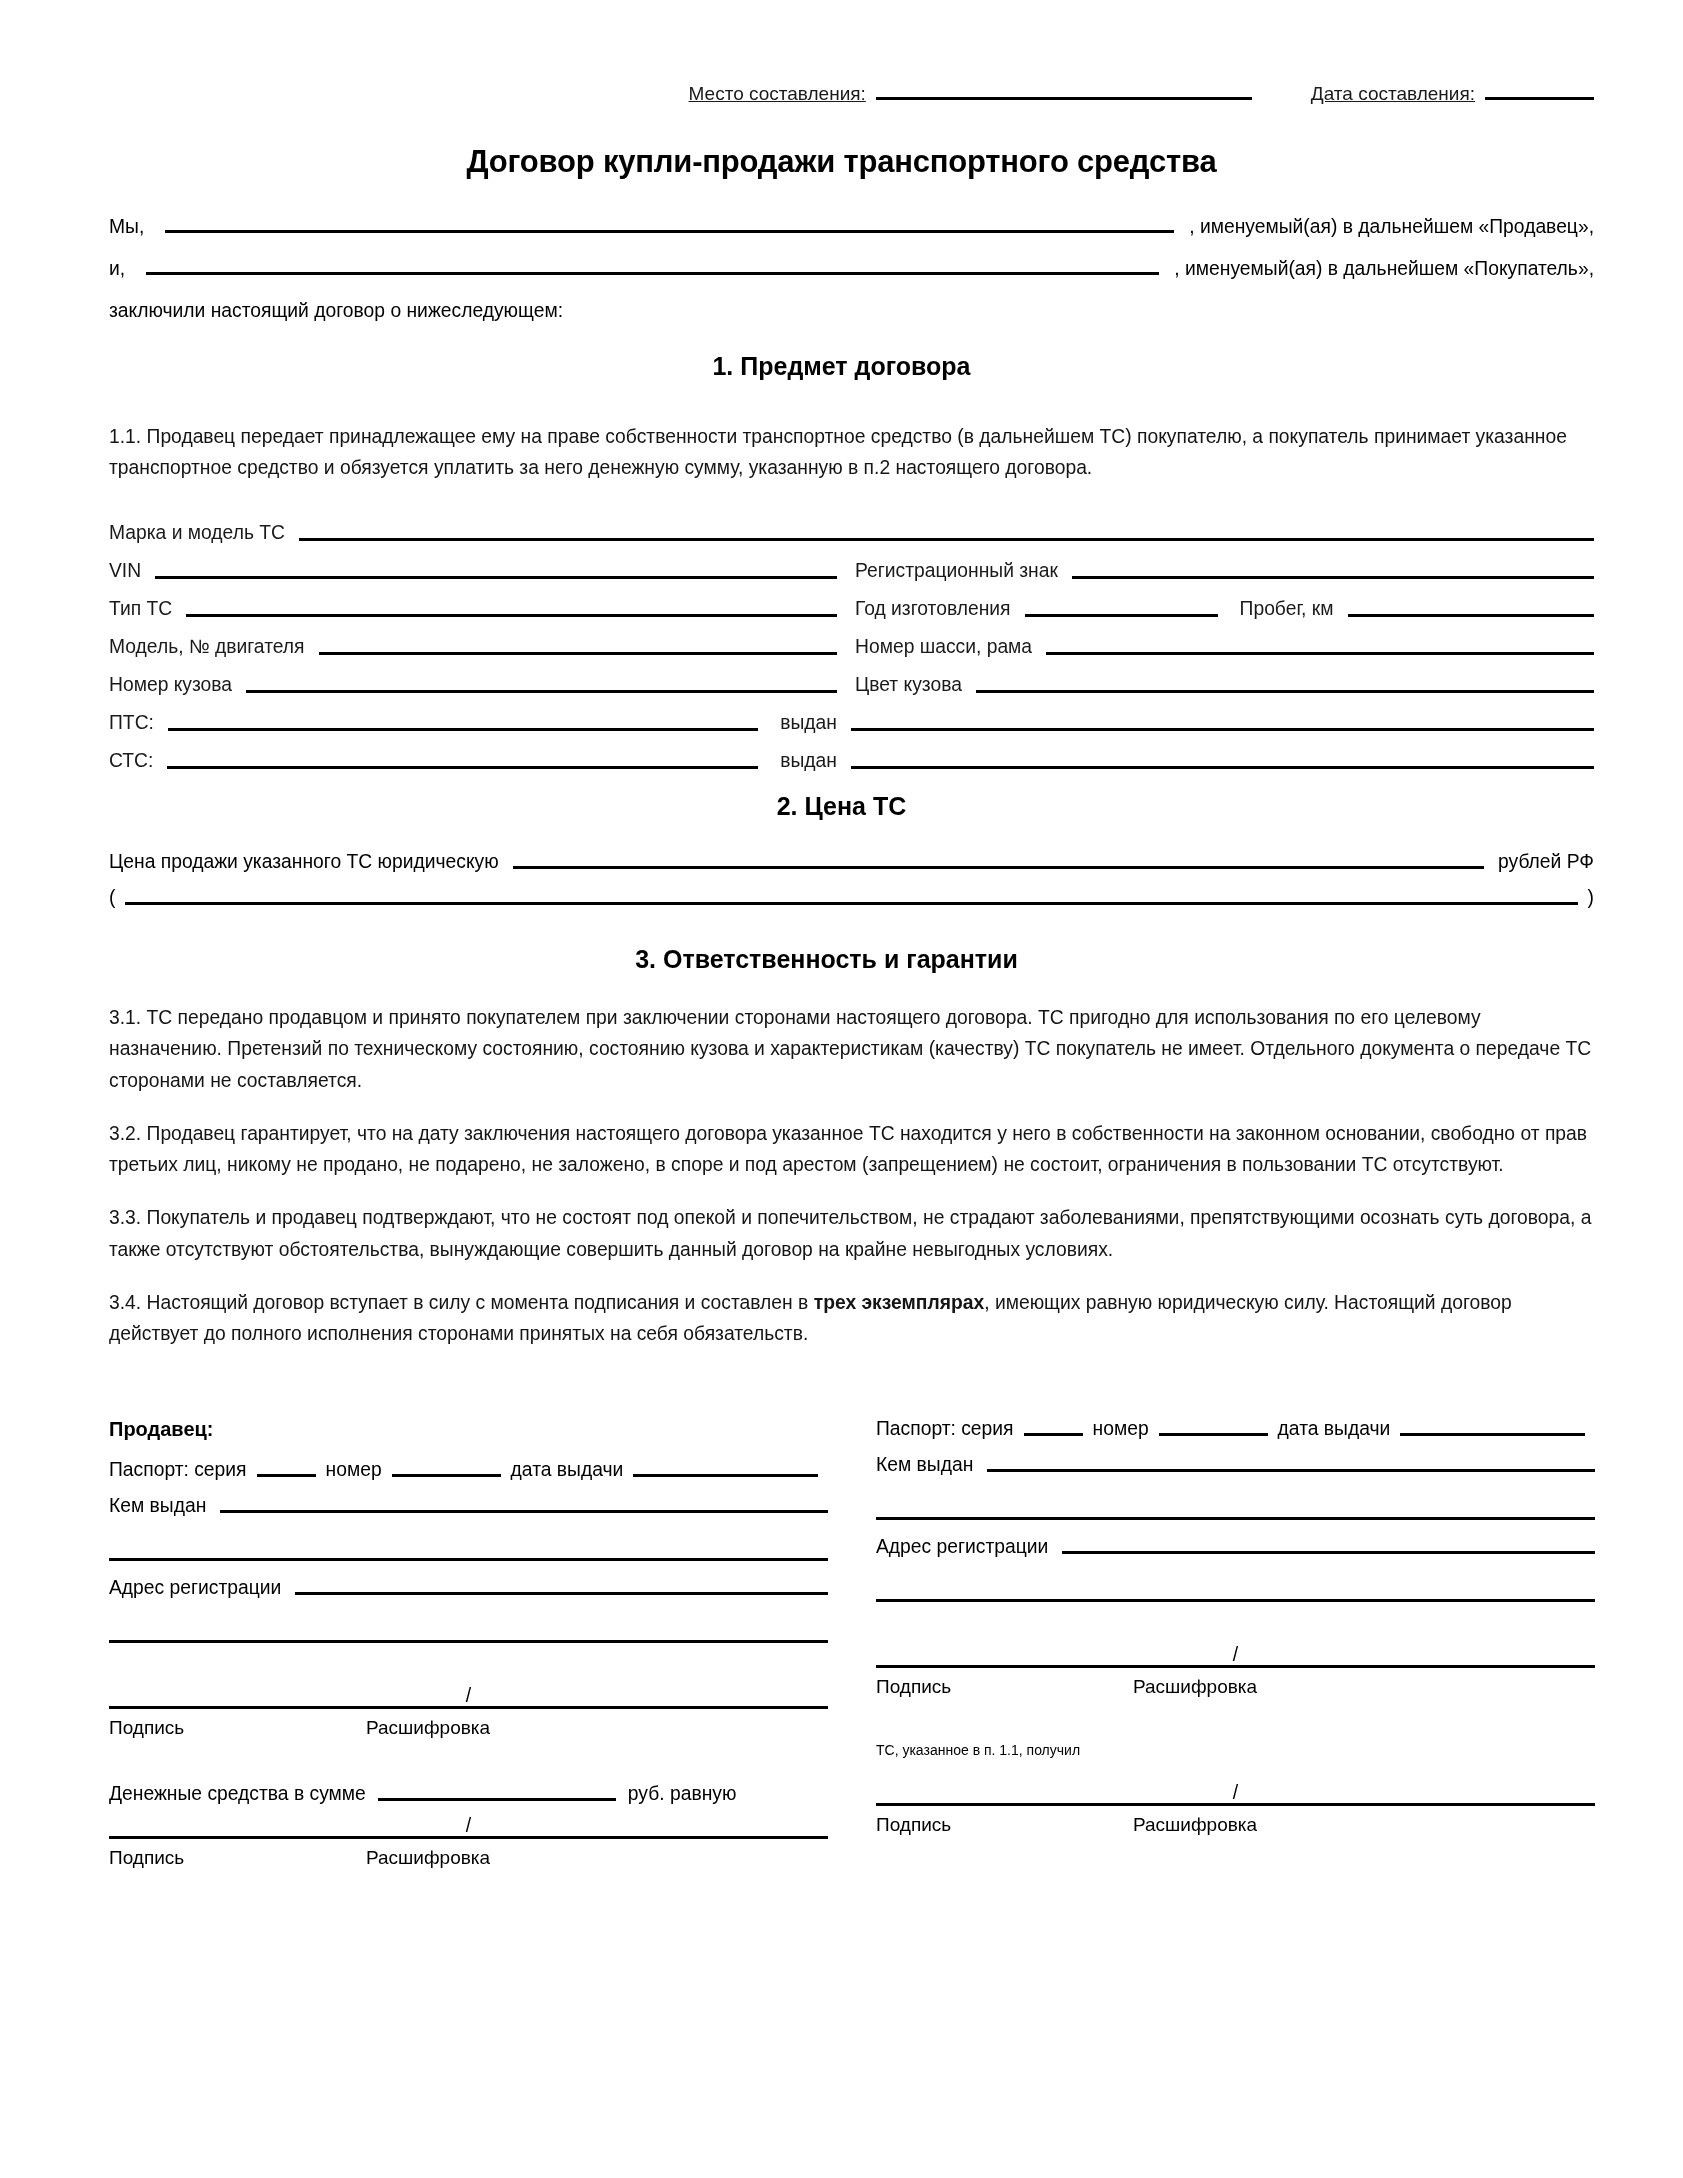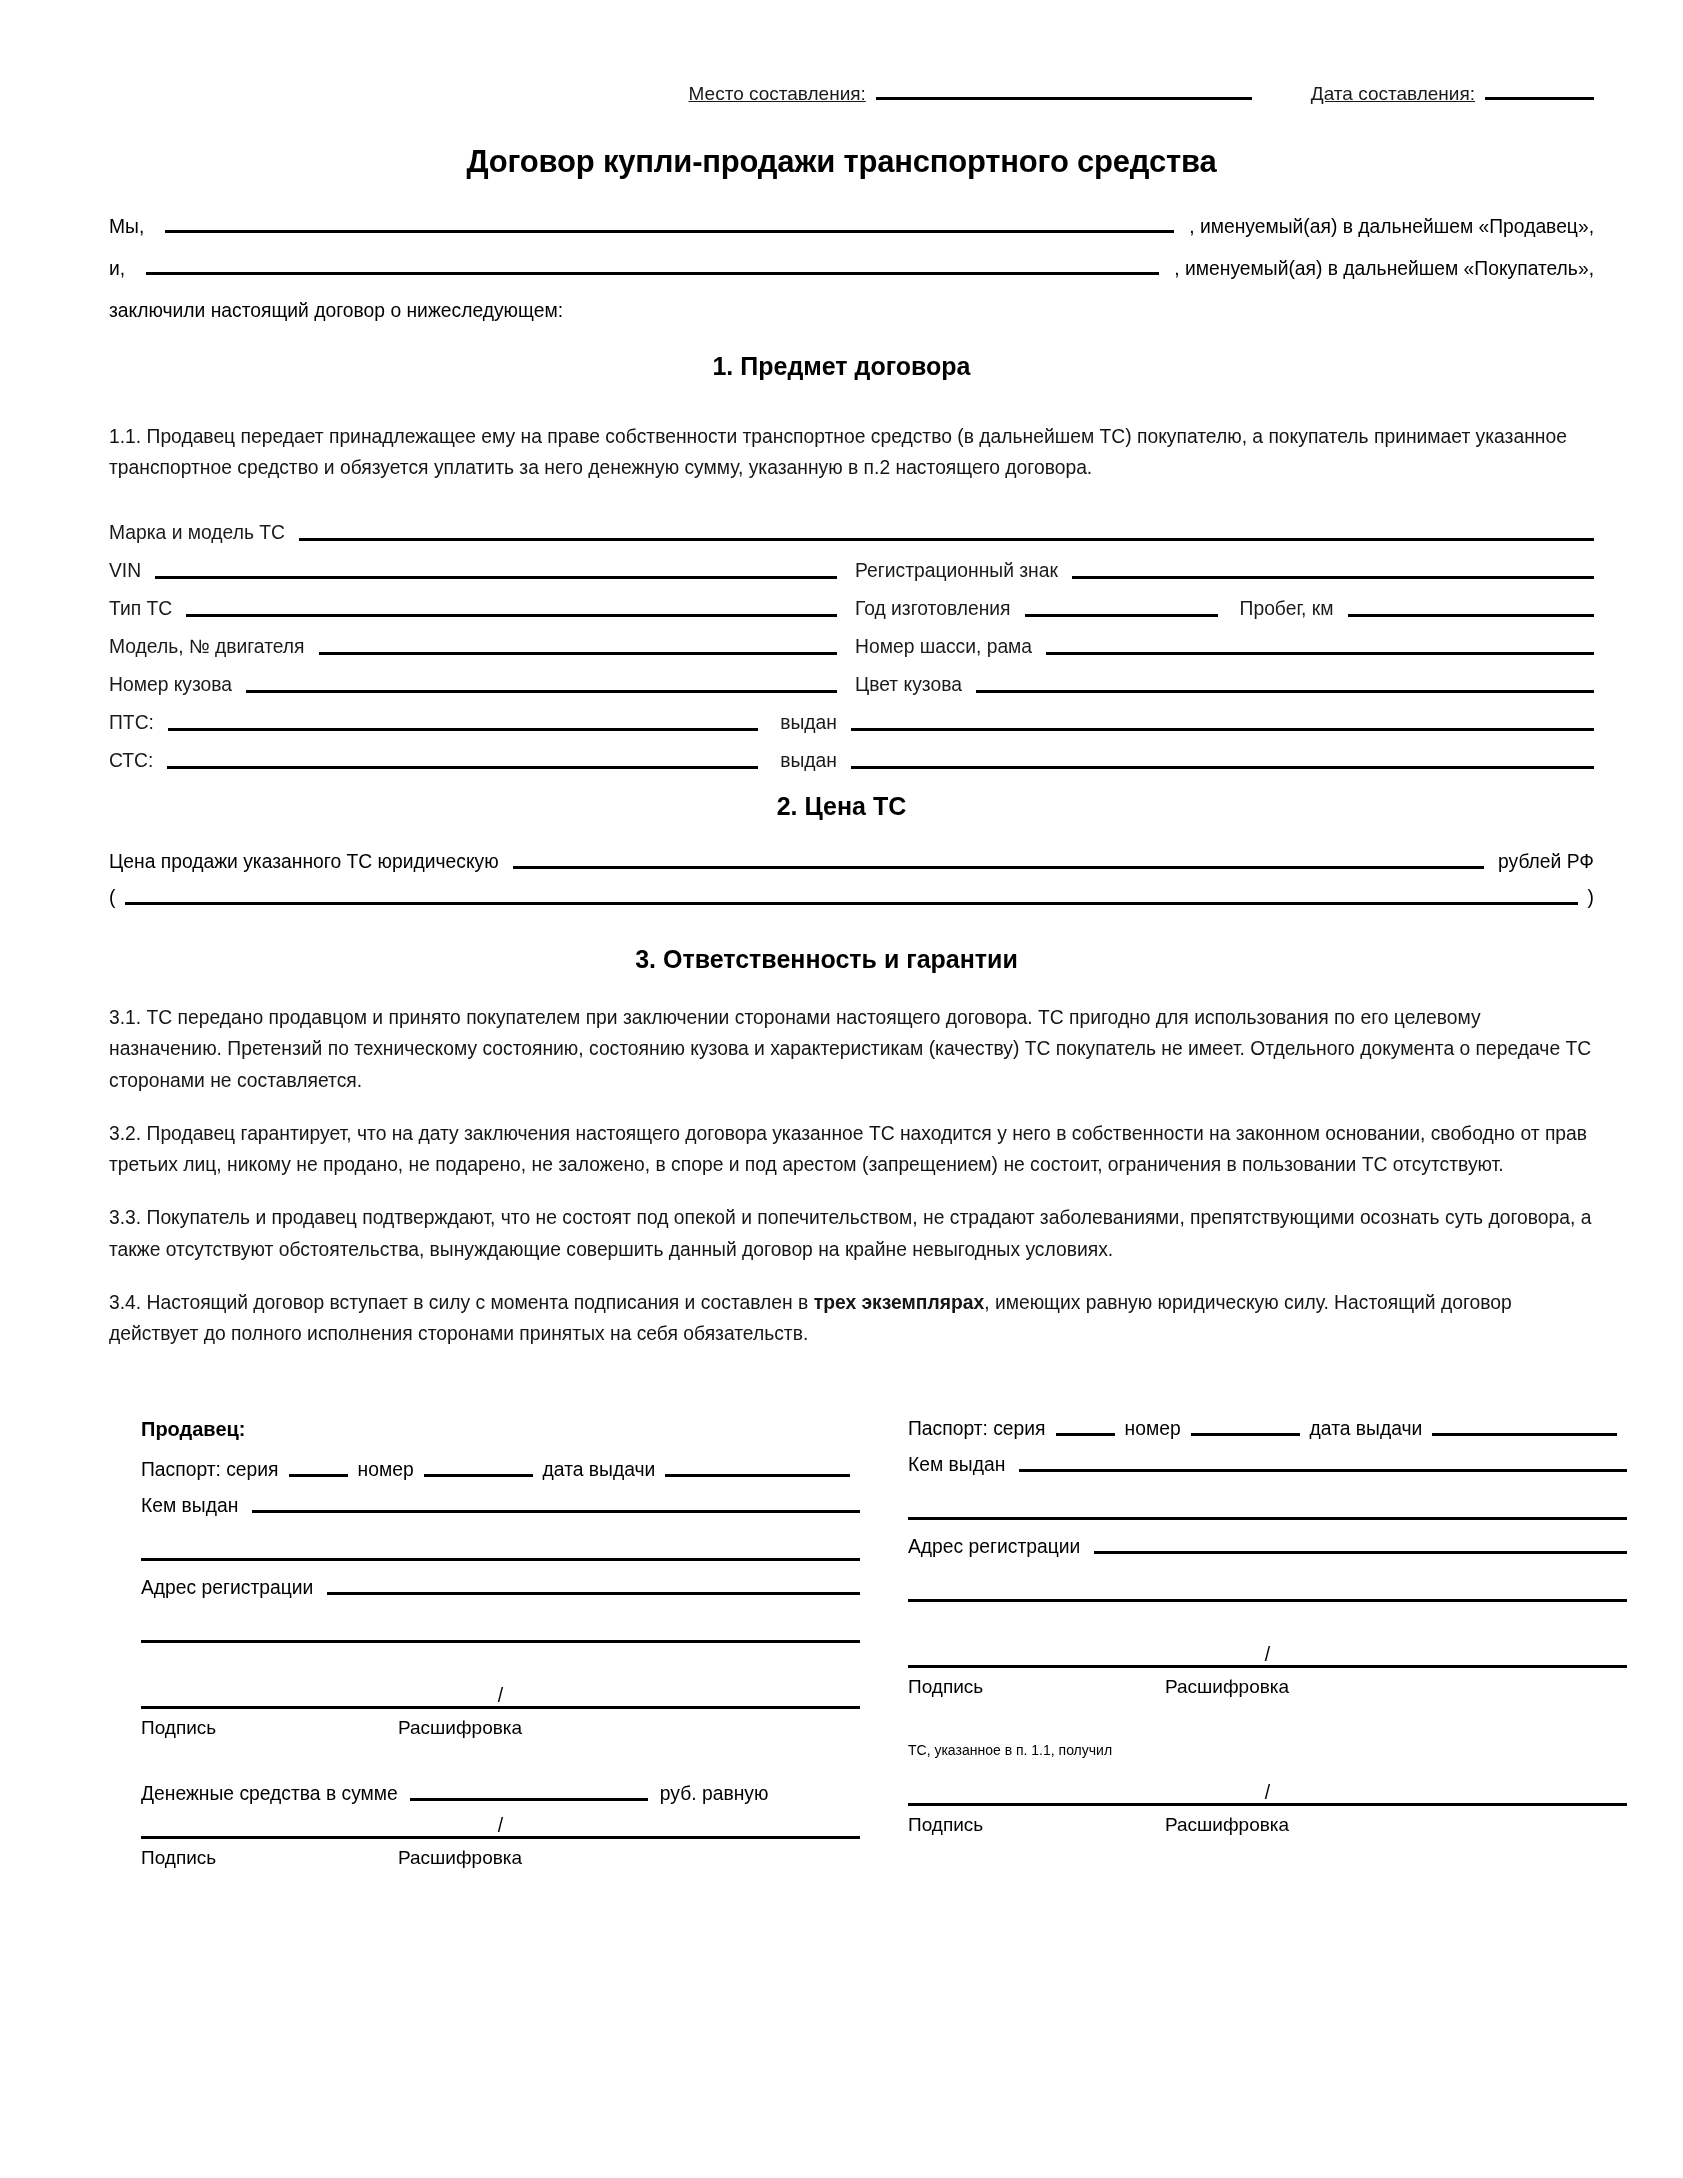--- a/index.html
+++ b/index.html
@@ -290,21 +290,21 @@
 
   <div class="sec-h" style="position:absolute; top:945px; left:0; width:1653px;">3. Ответственность и гарантии</div>
 
   <div style="position:absolute; top:1002px; left:109px; width:1485px;">
     <p class="para">3.1. ТС передано продавцом и принято покупателем при заключении сторонами настоящего договора. ТС пригодно для использования по его целевому назначению. Претензий по техническому состоянию, состоянию кузова и характеристикам (качеству) ТС покупатель не имеет. Отдельного документа о передаче ТС сторонами не составляется.</p>
     <p class="para">3.2. Продавец гарантирует, что на дату заключения настоящего договора указанное ТС находится у него в собственности на законном основании, свободно от прав третьих лиц, никому не продано, не подарено, не заложено, в споре и под арестом (запрещением) не состоит, ограничения в пользовании ТС отсутствуют.</p>
     <p class="para">3.3. Покупатель и продавец подтверждают, что не состоят под опекой и попечительством, не страдают заболеваниями, препятствующими осознать суть договора, а также отсутствуют обстоятельства, вынуждающие совершить данный договор на крайне невыгодных условиях.</p>
     <p class="para"><span>3.4. Настоящий договор вступает в силу с момента подписания и составлен в </span><span class="b">трех экземплярах</span><span>, имеющих равную юридическую силу. Настоящий договор действует до полного исполнения сторонами принятых на себя обязательств.</span></p>
   </div>
 
-  <div class="sig-wrap" style="top:1418px;margin-left:32px;">
+  <div class="sig-wrap" style="top:1418px;">
 
     <div class="sig-col">
       <div class="sig-title">Продавец:</div>
 
       <div class="psp-row">
         <span>Паспорт: серия</span>
         <span class="u ser"></span>
         <span>номер</span>
         <span class="u num"></span>
         <span>дата выдачи</span>

